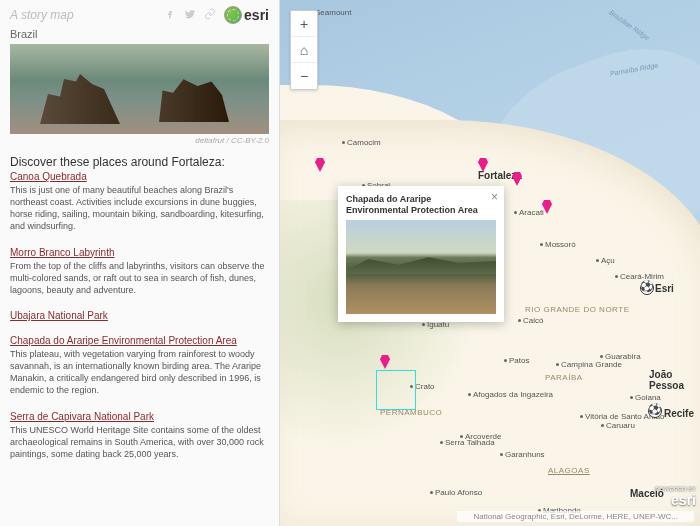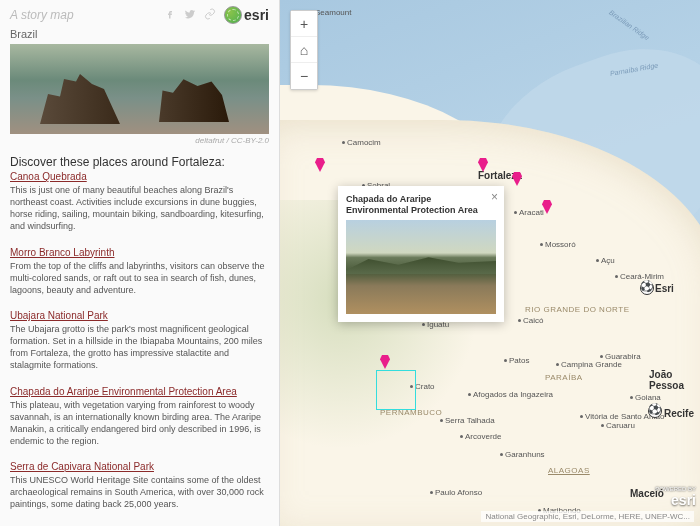--- a/index.html
+++ b/index.html
@@ -45,21 +45,21 @@
 .map-controls button:last-child { border-bottom: none; }
 
 .popup { position: absolute; left: 58px; top: 186px; width: 166px; background: #fff; box-shadow: 0 2px 10px rgba(0,0,0,0.25); padding: 8px; }
 .popup-close { position: absolute; right: 6px; top: 4px; font-size: 12px; color: #888; cursor: pointer; }
 .popup-title { font-size: 9px; font-weight: bold; color: #333; margin-bottom: 4px; padding-right: 12px; line-height: 1.2; }
 .popup-sub { font-size: 8px; color: #777; border-top: 1px solid #ddd; border-bottom: 1px solid #ddd; padding: 3px 0; margin-bottom: 5px; }
 .popup-img { width: 100%; height: 94px; background: linear-gradient(180deg, #b8d0e0 0%, #d0d8c0 35%, #6a7a5a 40%, #4a5a3a 55%, #8a7a5a 70%, #b09060 100%); position: relative; }
 .popup-img::before { content:''; position:absolute; left:0; right:0; top:38%; height:20%; background: linear-gradient(180deg, #3a4a2a, #5a6a4a); clip-path: polygon(0 80%, 15% 20%, 35% 50%, 55% 10%, 75% 40%, 100% 30%, 100% 100%, 0 100%); }
 .highlight-box { position: absolute; left: 96px; top: 370px; width: 40px; height: 40px; border: 1px solid #3dd; background: none; }
 
-.attribution { position: absolute; right: 6px; bottom: 4px; font-size: 8px; color: #888; background: rgba(255,255,255,0.7); padding: 1px 4px; }
+.attribution { position: absolute; right: 6px; bottom: 4px; font-size: 8px; color: #888; background: rgba(255,255,255,0.7); padding: 1px 16px; }
 .pow-esri { position: absolute; right: 4px; bottom: 18px; display:flex; flex-direction:column; align-items:flex-end; }
 .pow-label { font-size: 6px; color: #fff; text-shadow: 0 0 2px #000; }
 .pow-text { font-size: 14px; font-weight: bold; color: #fff; text-shadow: 0 1px 2px rgba(0,0,0,0.6); }
 </style>
 </head>
 <body>
 
 <div class="container">
   <div class="sidebar">
     <div class="sidebar-header">
@@ -95,21 +95,20 @@
     <div class="place">
       <div class="place-title">Canoa Quebrada</div>
       <div class="place-desc">This is just one of many beautiful beaches along Brazil's northeast coast. Activities include excursions in dune buggies, horse riding, sailing, mountain biking, sandboarding, kitesurfing, and windsurfing.</div>
     </div>
     <div class="place">
       <div class="place-title">Morro Branco Labyrinth</div>
       <div class="place-desc">From the top of the cliffs and labyrinths, visitors can observe the multi-colored sands, or raft out to sea in search of fish, dunes, lagoons, beauty and adventure.</div>
     </div>
     <div class="place">
       <div class="place-title">Ubajara National Park</div>
-      <div class="place-desc">The Ubajara grotto is the park's most magnificent geological formation. Set in a hillside in the Ibiapaba Mountains, 200 miles from Fortaleza, the grotto has impressive stalactite and stalagmite formations.</div>
     </div>
     <div class="place">
       <div class="place-title">Chapada do Araripe Environmental Protection Area</div>
       <div class="place-desc">This plateau, with vegetation varying from rainforest to woody savannah, is an internationally known birding area. The Araripe Manakin, a critically endangered bird only described in 1996, is endemic to the region.</div>
     </div>
     <div class="place">
       <div class="place-title">Serra de Capivara National Park</div>
       <div class="place-desc">This UNESCO World Heritage Site contains some of the oldest archaeological remains in South America, with over 30,000 rock paintings, some dating back 25,000 years.</div>
     </div>
 
@@ -138,21 +137,21 @@
         <div class="city-label" style="left: 62px; top: 138px;"><span class="city-dot"></span>Camocim</div>
         <div class="city-label" style="left: 82px; top: 181px;"><span class="city-dot"></span>Sobral</div>
         <div class="city-label" style="left: 130px; top: 382px;"><span class="city-dot"></span>Crato</div>
         <div class="city-label" style="left: 234px; top: 208px;"><span class="city-dot"></span>Aracati</div>
         <div class="city-label" style="left: 166px; top: 244px;"><span class="city-dot"></span>Quixadá</div>
         <div class="city-label" style="left: 260px; top: 240px;"><span class="city-dot"></span>Mossoró</div>
         <div class="city-label" style="left: 296px; top: 256px; margin-left: 20px;"><span class="city-dot"></span>Açu</div>
         <div class="city-label" style="left: 142px; top: 320px;"><span class="city-dot"></span>Iguatu</div>
         <div class="city-label" style="left: 238px; top: 316px;"><span class="city-dot"></span>Caicó</div>
         <div class="city-label" style="left: 224px; top: 356px;"><span class="city-dot"></span>Patos</div>
-        <div class="city-label" style="left: 160px; top: 416px; text-align: right;"><span class="city-dot"></span>Serra Talhada</div>
+        <div class="city-label" style="left: 160px; top: 438px; text-align: right;"><span class="city-dot"></span>Serra Talhada</div>
         <div class="city-label" style="left: 180px; top: 432px;"><span class="city-dot"></span>Arcoverde</div>
         <div class="city-label" style="left: 220px; top: 450px;"><span class="city-dot"></span>Garanhuns</div>
         <div class="city-label" style="left: 258px; top: 480px; margin-top: 26px;"><span class="city-dot"></span>Maribondo</div>
         <div class="city-label" style="left: 276px; top: 360px;"><span class="city-dot"></span>Campina Grande</div>
         <div class="city-label" style="left: 188px; top: 390px;"><span class="city-dot"></span>Afogados da Ingazeira</div>
         <div class="city-label" style="left: 277px; top: 421px; margin-left: 44px;"><span class="city-dot"></span>Caruaru</div>
         <div class="city-label" style="left: 350px; top: 393px;"><span class="city-dot"></span>Goiana</div>
         <div class="city-label" style="left: 150px; top: 488px;"><span class="city-dot"></span>Paulo Afonso</div>
         <div class="city-label" style="left: 335px; top: 272px;"><span class="city-dot"></span>Ceará-Mirim</div>
         <div class="city-label" style="left: 320px; top: 352px;"><span class="city-dot"></span>Guarabira</div>

